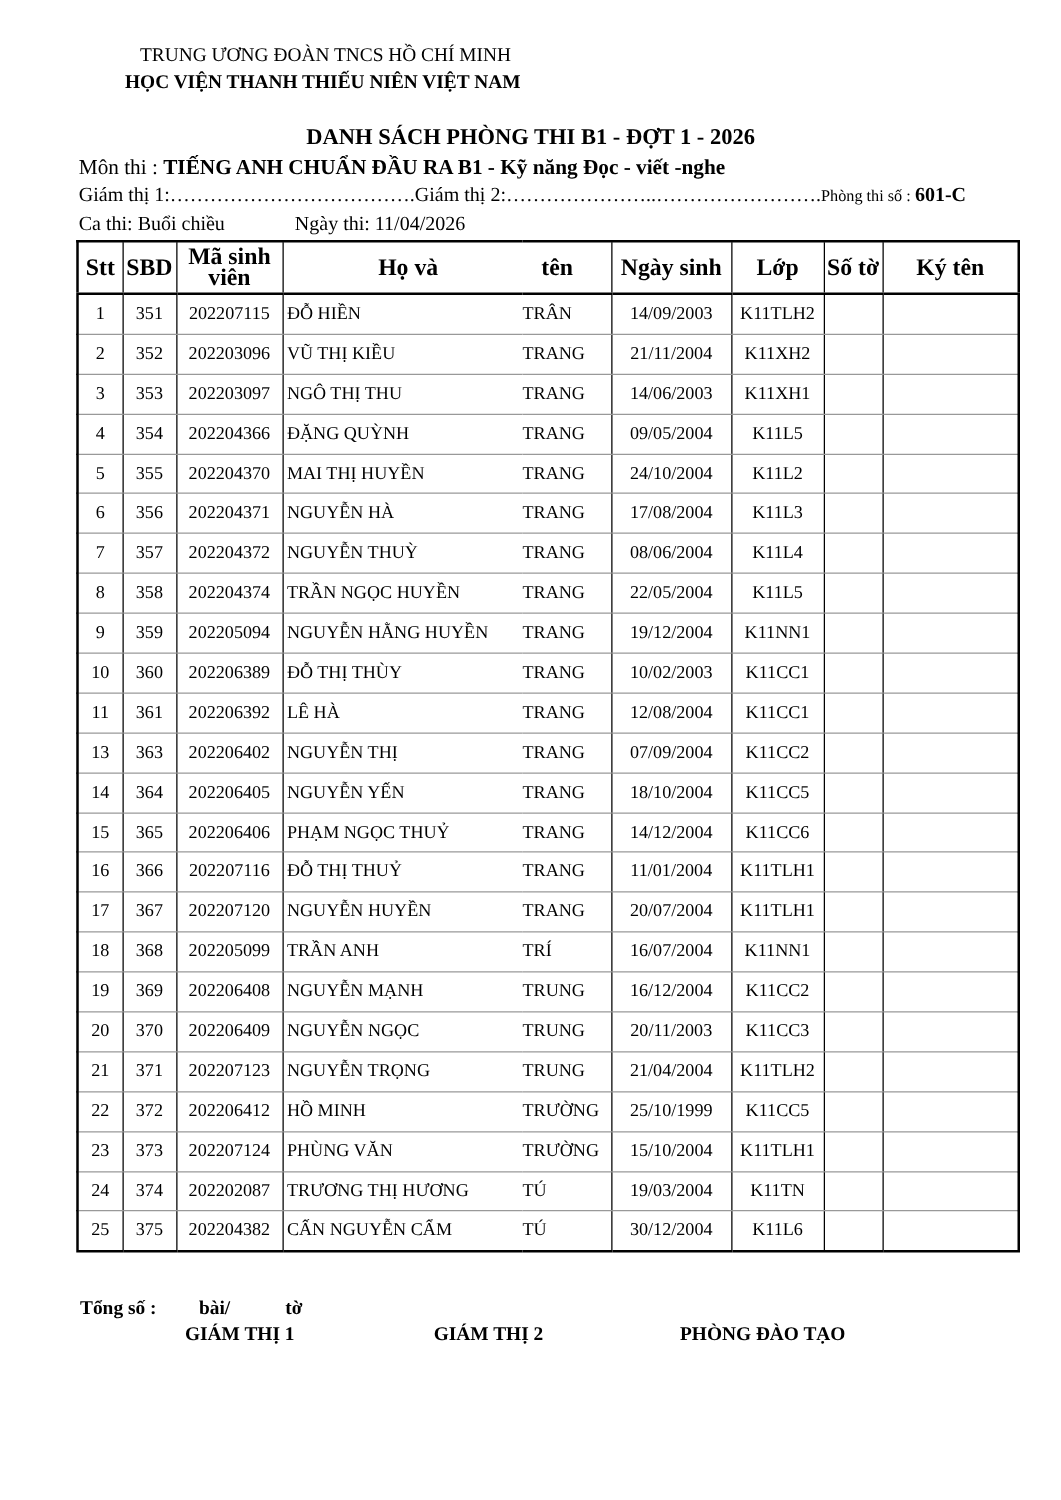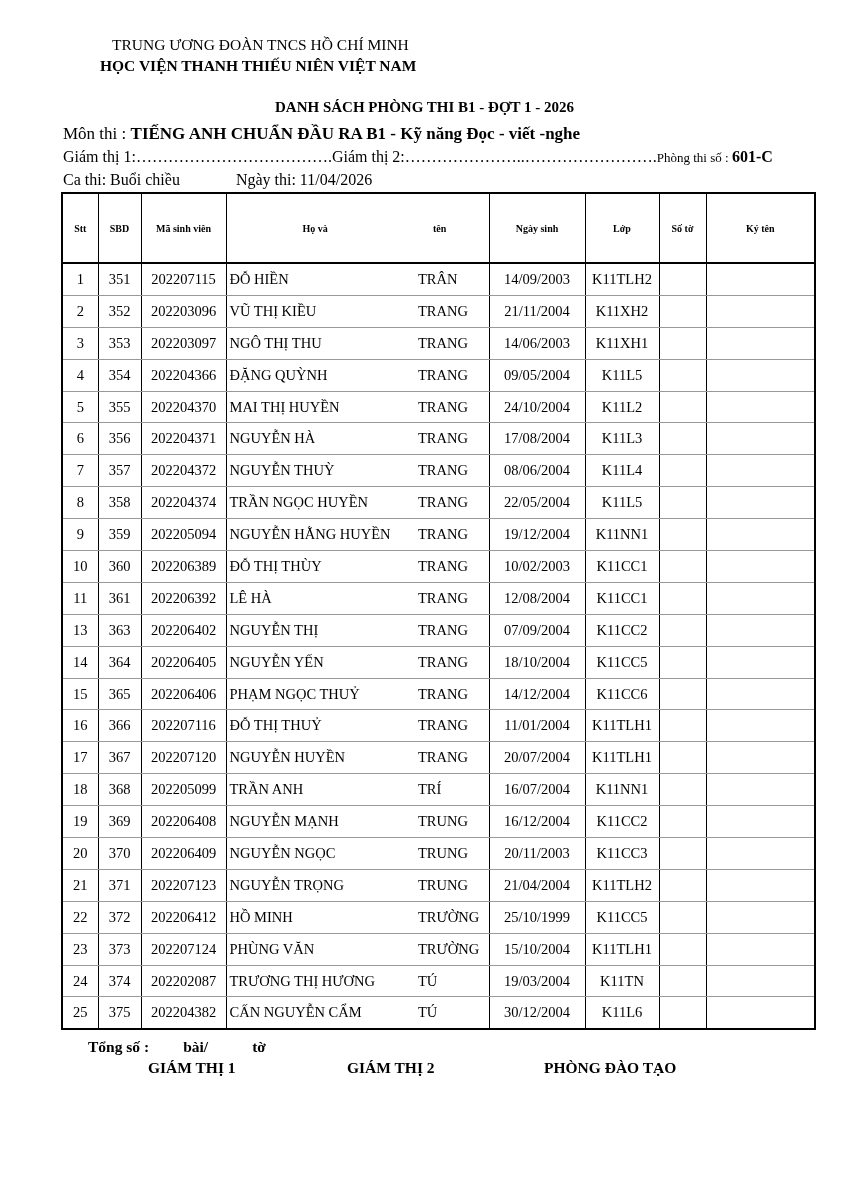--- a/index.html
+++ b/index.html
@@ -1,43 +1,43 @@
 <!DOCTYPE html>
 <html><head>
 <meta charset="utf-8">
 <style>
   html, body { margin: 0; padding: 0; background: #ffffff; }
   body { width: 849px; height: 1200px; position: relative; overflow: hidden;
          font-family: "Liberation Serif", "DejaVu Serif", serif; color: #000; }
   .abs { position: absolute; white-space: nowrap; }
   .org1 { left: 112px; top: 36px; font-size: 15.5px; }
   .org2 { left: 100px; top: 57px; font-size: 15.5px; font-weight: bold; }
-  .title { left: 0; width: 849px; text-align: center; top: 99px; font-size: 15px; font-weight: bold; }
+  .title { left: 0; width: 849px; text-align: center; top: 99px; font-size: 18px; font-weight: bold; }
   .subject { left: 63px; top: 124px; font-size: 17px; }
   .subject b { font-weight: bold; }
   .proctors { left: 63px; top: 148px; font-size: 16px; }
   .proctors .small { font-size: 13px; }
   .proctors b { font-size: 16px; }
   .session { left: 63px; top: 171px; font-size: 16px; }
   .session .date { margin-left: 56px; text-align: center; }
 
   table.roster { position: absolute; left: 61px; top: 192px; border-collapse: collapse;
                  border: 2px solid #000; font-size: 14.5px; table-layout: fixed; }
-  table.roster th { font-weight: bold; font-size: 10px; height: 36px; line-height: 17px;
+  table.roster th { font-weight: bold; font-size: 19px; height: 36px; line-height: 17px;
                     border-left: 1.5px solid #000; border-right: 1.5px solid #000;
-                    border-bottom: 2px solid #000; padding: 16px 2px; text-align: center; }
+                    border-bottom: 2px solid #000; padding: 2px 2px; text-align: center; }
   table.roster td { height: 30.9px; border-left: 1.5px solid #000; border-right: 1.5px solid #000;
                     border-bottom: 1px solid #999; padding: 0; text-align: center; }
   table.roster tr:last-child td { border-bottom: 2px solid #000; }
   table.roster td.name { text-align: left; padding-left: 3px; border-right: none; }
   table.roster td.given { text-align: left; padding-left: 0; border-left: none; }
   table.roster th.name-h { border-right: none; text-align: left; padding-left: 76px; }
   table.roster th.given-h { border-left: none; text-align: left; padding-left: 15px; }
 
-  .total { left: 64px; top: 1038px; font-size: 15.5px; font-weight: bold; margin-left: 24px; }
+  .total { left: 64px; top: 1038px; font-size: 15.5px; font-weight: bold; }
   .total .bai { margin-left: 34px; }
   .total .to { margin-left: 44px; }
   .sig { top: 1059px; font-size: 15.5px; font-weight: bold; }
   .sig1 { left: 148px; }
   .sig2 { left: 347px; }
   .sig3 { left: 544px; }
 </style>
 </head>
 <body>
 

